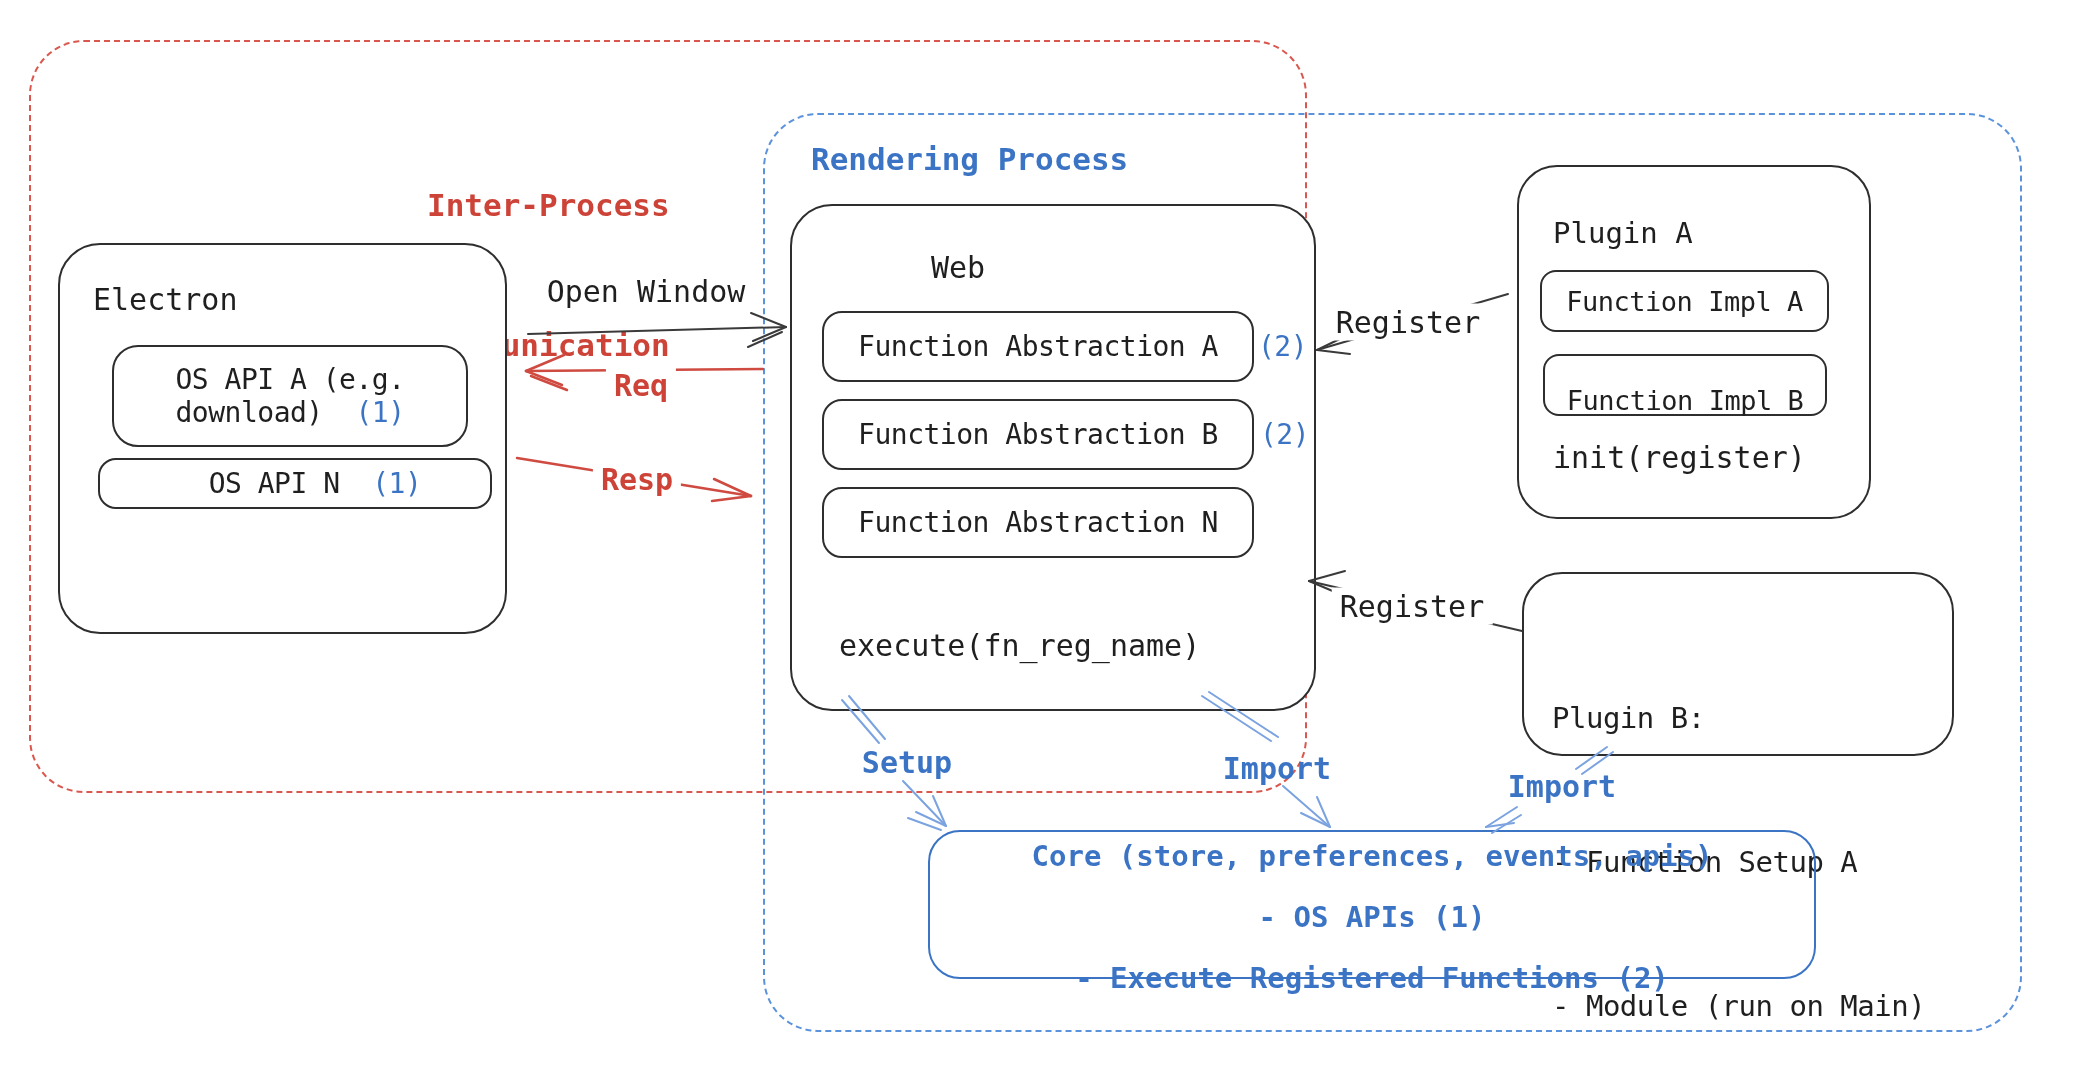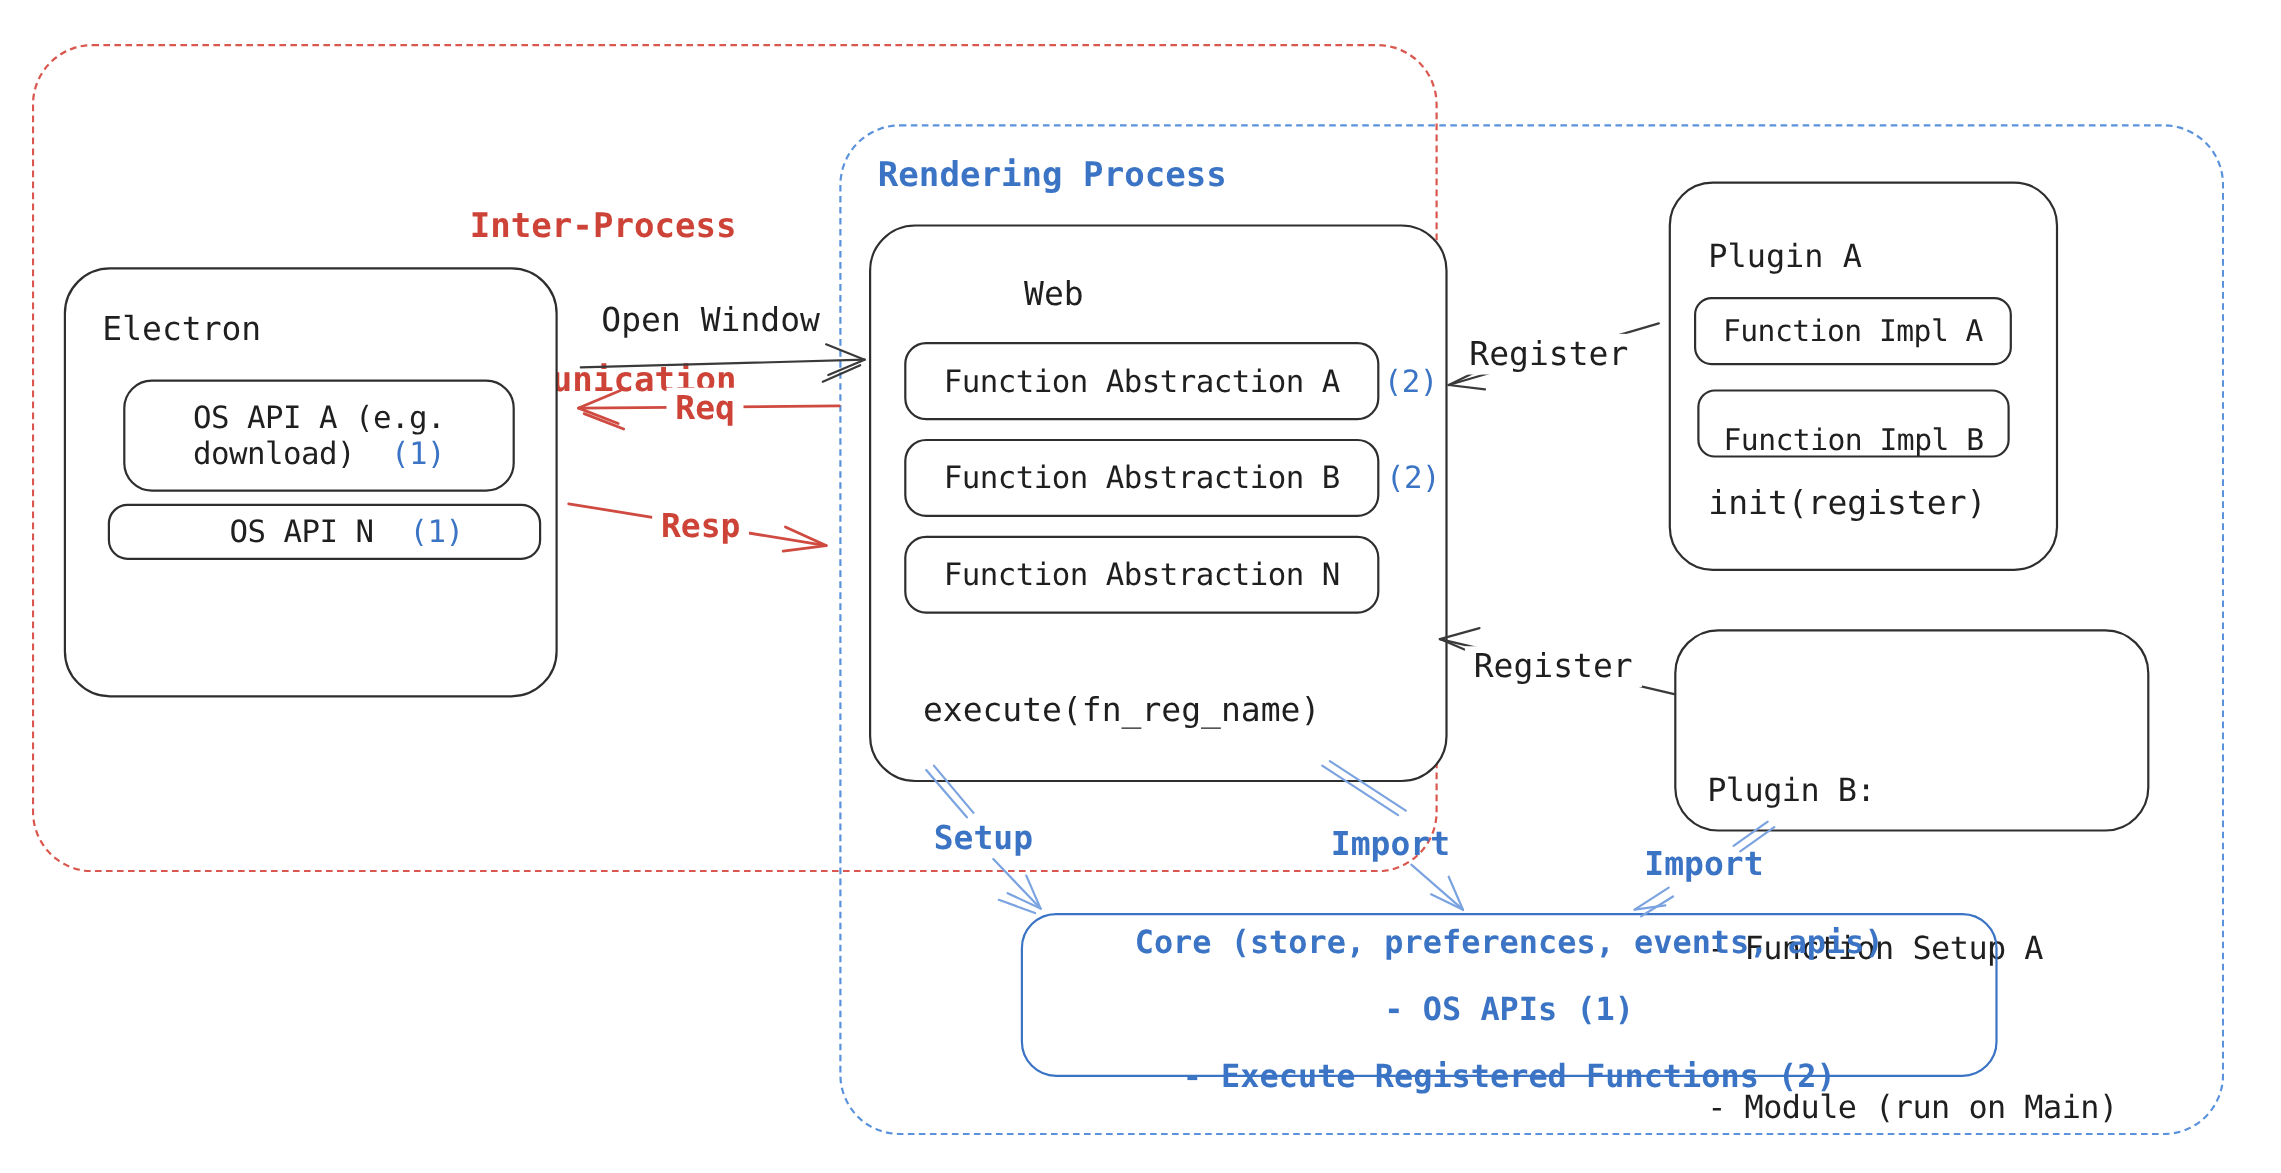--- a/index.html
+++ b/index.html
@@ -15,21 +15,21 @@
   .frame-blue{border:2.5px dashed #5b92dc;}
   
   .node{position:absolute;border:2.5px solid #2e2e2e;border-radius:42px;background:#fff;}
   .subnode{position:absolute;border:2px solid #2e2e2e;background:#fff;
            display:flex;align-items:center;justify-content:center;}
   .title{position:absolute;font-size:30px;white-space:pre;color:#1f1f1f;}
   .boxtext{font-size:28px;white-space:pre;color:#1f1f1f;letter-spacing:-0.5px;}
   .badge-blue{color:#3b74c4;}
   .grouplabel{position:absolute;font-size:31px;line-height:38px;white-space:pre;font-weight:bold;}
   .red-text{color:#cd4338;}
-  .blue-text{color:#3b74c4;}
+  .blue-text{color:#3b74c4;margin-left:13px;}
   .arrow-label{position:absolute;transform:translate(-50%,-50%);font-size:30px;
                white-space:pre;font-weight:bold;}
   .arrow-label.plain{font-weight:normal;}
   .bg-white{background:#ffffff;padding:1px 8px;}
   .mono-line{white-space:pre;margin-top:26px;}
   svg{pointer-events:none;}
 </style>
 </head>
 <body>
 
@@ -148,21 +148,21 @@
     <g stroke="#7ba3e0" stroke-width="2">
       <path d="M1607,747 L1576,769"></path>
       <path d="M1613,752 L1582,774"></path>
       <path d="M1486,827 L1517,807"></path>
       <path d="M1486,827 L1514,823"></path>
       <path d="M1492,833 L1521,815"></path>
     </g>
   </svg>
 
   <div class="arrow-label plain" style="left:646px;top:291px;color:#1f1f1f;">Open Window</div>
-  <div class="arrow-label red-text bg-white" style="left:641px;top:371px;">Req</div>
+  <div class="arrow-label red-text bg-white" style="left:641px;top:385px;">Req</div>
   <div class="arrow-label red-text bg-white" style="left:637px;top:479px;">Resp</div>
   <div class="arrow-label plain bg-white" style="left:1408px;top:322px;color:#1f1f1f;">Register</div>
   <div class="arrow-label plain bg-white" style="left:1412px;top:606px;color:#1f1f1f;">Register</div>
   <div class="arrow-label blue-text" style="left:894px;top:762px;">Setup</div>
   <div class="arrow-label blue-text" style="left:1264px;top:768px;">Import</div>
   <div class="arrow-label blue-text" style="left:1549px;top:786px;">Import</div>
 
 </div>
 
 </body></html>

